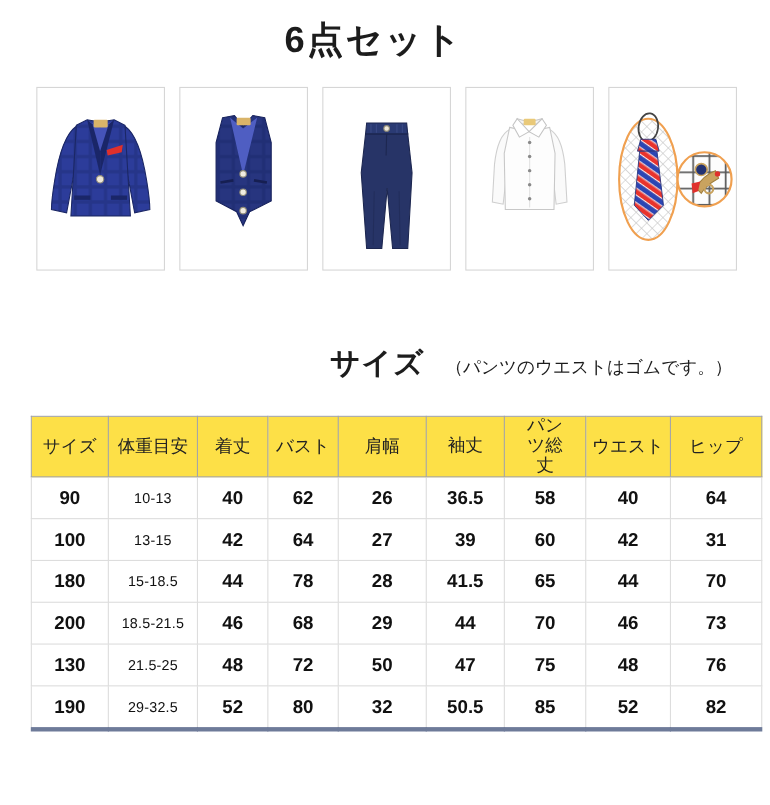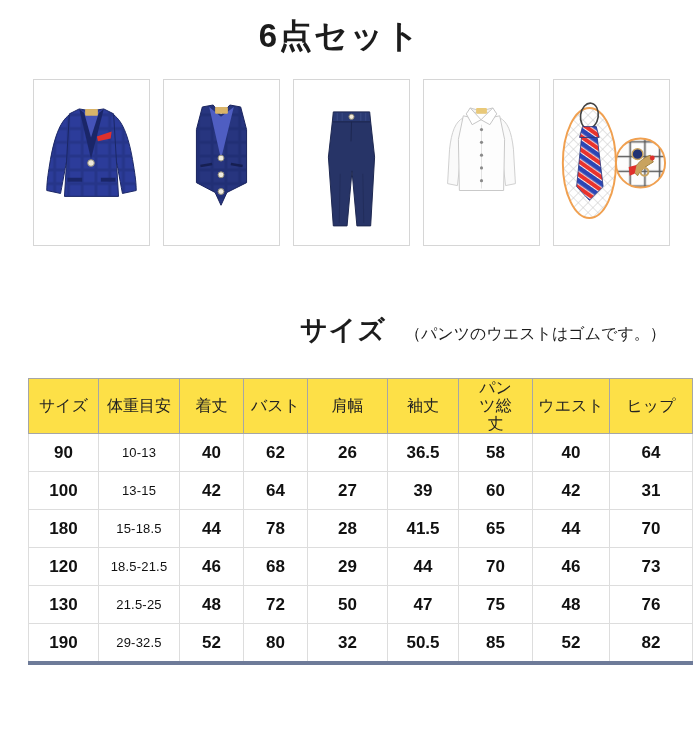--- a/index.html
+++ b/index.html
@@ -208,21 +208,21 @@
       <td class="weight">15-18.5</td>
       <td>44</td>
       <td>78</td>
       <td>28</td>
       <td>41.5</td>
       <td>65</td>
       <td>44</td>
       <td>70</td>
     </tr>
     <tr>
-      <td>120</td>
+      <td>200</td>
       <td class="weight">18.5-21.5</td>
       <td>46</td>
       <td>68</td>
       <td>29</td>
       <td>44</td>
       <td>70</td>
       <td>46</td>
       <td>73</td>
     </tr>
     <tr>

